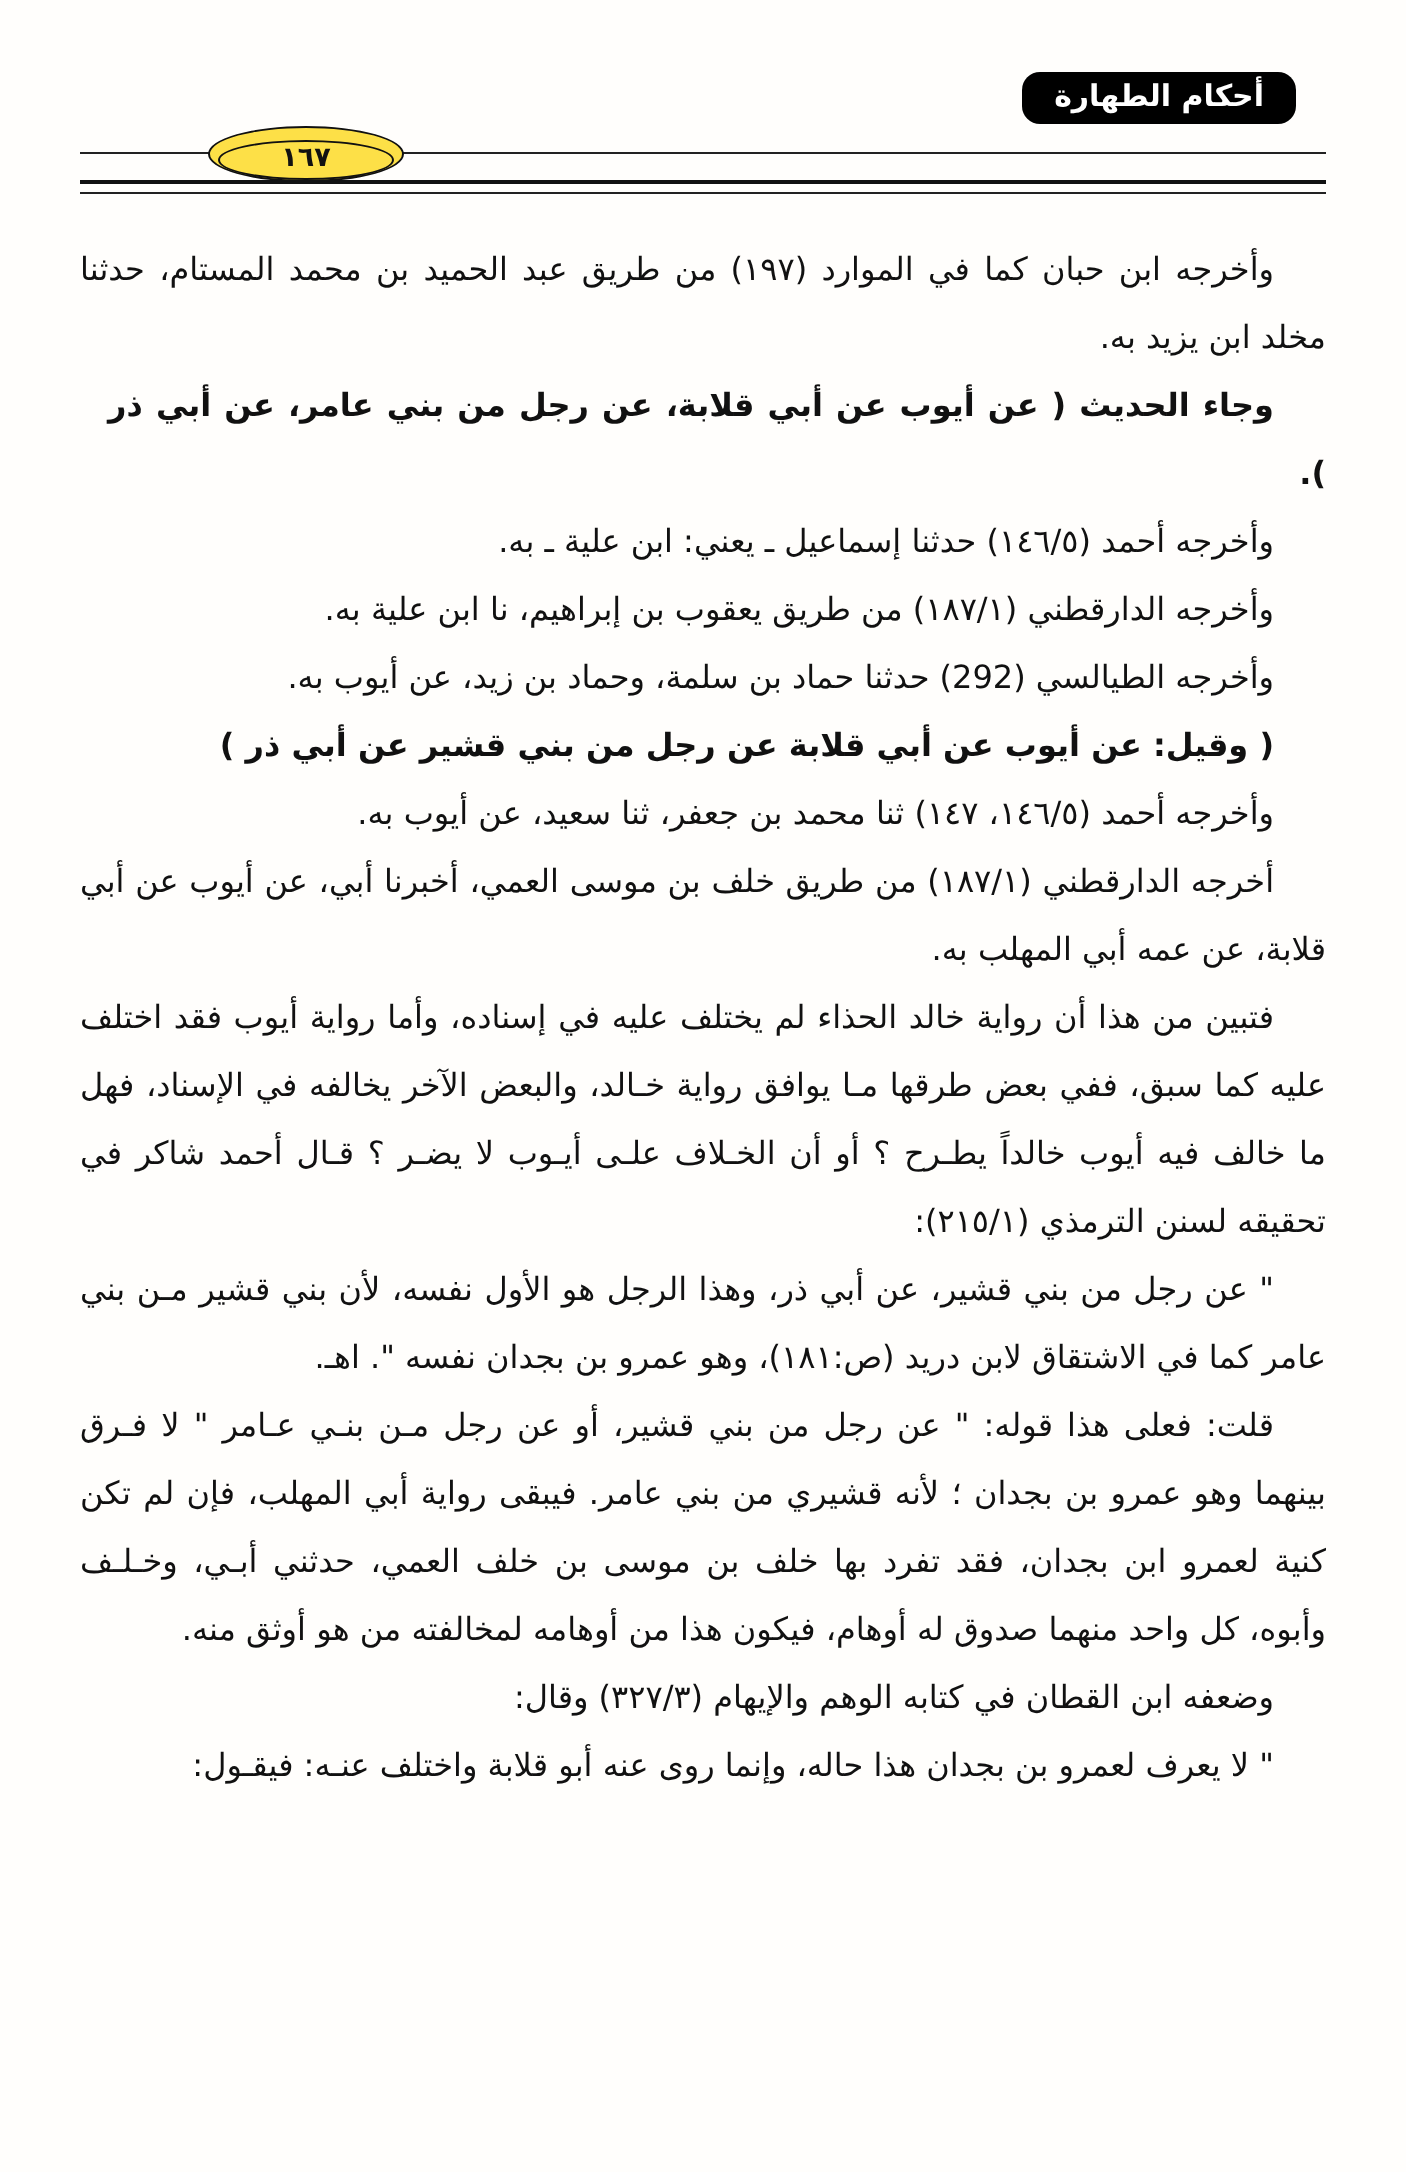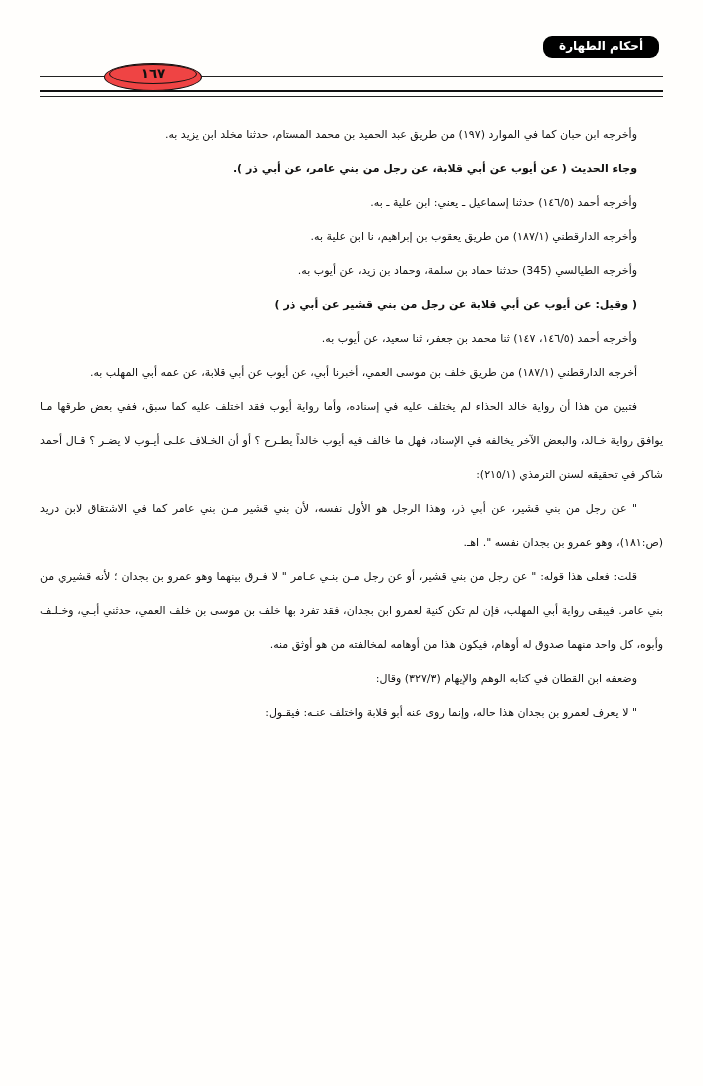--- a/index.html
+++ b/index.html
@@ -20,24 +20,24 @@
     color: #111;
   }
   
   .header {
     position: relative;
     height: 72px;
   }
   .title-badge {
     position: absolute;
     top: 6px;
-    right: 4px;
+    right: 15px;
     background: #000;
     color: #fff;
-    font-size: 12px;
+    font-size: 15px;
     font-weight: bold;
     padding: 3px 16px 5px 16px;
     border-radius: 9px;
     letter-spacing: 0.5px;
   }
   .rule-area {
     position: absolute;
     top: 38px;
     left: 0;
     right: 0;
@@ -63,25 +63,25 @@
     left: 0;
     right: 0;
     border-top: 1px solid #222;
   }
   .page-number-ornament {
     position: absolute;
     top: -5px;
     left: 64px;
     width: 96px;
     height: 26px;
-    background: #ef4444;
+    background: #fde047;
     border: 1.5px solid #111;
     border-radius: 50%;
     display: flex;
-    align-items: flex-start;
+    align-items: flex-end;
     justify-content: center;
     z-index: 2;
   }
   .page-number-ornament .inner {
     width: 86px;
     height: 18px;
     border: 1px solid #111;
     border-radius: 50%;
     display: flex;
     align-items: center;
@@ -89,21 +89,21 @@
   }
   .page-number {
     font-size: 13.5px;
     font-weight: bold;
     line-height: 1;
     padding-bottom: 1px;
   }
   
   .body-text {
     margin-top: 16px;
-    font-size: 11px;
+    font-size: 16px;
     line-height: 34px;
     text-align: justify;
     text-justify: inter-word;
   }
   .body-text p {
     margin: 0;
     text-indent: 26px;
   }
   .body-text p.bold {
     font-weight: bold;
@@ -129,21 +129,21 @@
         </div>
       </div>
     </div>
   </div>
 
   <div class="body-text">
     <p>وأخرجه ابن حبان كما في الموارد (١٩٧) من طريق عبد الحميد بن محمد المستام، حدثنا مخلد ابن يزيد به.</p>
     <p class="bold">وجاء الحديث ( عن أيوب عن أبي قلابة، عن رجل من بني عامر، عن أبي ذر ).</p>
     <p>وأخرجه أحمد (١٤٦/٥) حدثنا إسماعيل ـ يعني: ابن علية ـ به.</p>
     <p>وأخرجه الدارقطني (١٨٧/١) من طريق يعقوب بن إبراهيم، نا ابن علية به.</p>
-    <p>وأخرجه الطيالسي (345) حدثنا حماد بن سلمة، وحماد بن زيد، عن أيوب به.</p>
+    <p>وأخرجه الطيالسي (292) حدثنا حماد بن سلمة، وحماد بن زيد، عن أيوب به.</p>
     <p class="bold">( وقيل: عن أيوب عن أبي قلابة عن رجل من بني قشير عن أبي ذر )</p>
     <p>وأخرجه أحمد (١٤٦/٥، ١٤٧) ثنا محمد بن جعفر، ثنا سعيد، عن أيوب به.</p>
     <p>أخرجه الدارقطني (١٨٧/١) من طريق خلف بن موسى العمي، أخبرنا أبي، عن أيوب عن أبي قلابة، عن عمه أبي المهلب به.</p>
     <p>فتبين من هذا أن رواية خالد الحذاء لم يختلف عليه في إسناده، وأما رواية أيوب فقد اختلف عليه كما سبق، ففي بعض طرقها مـا يوافق رواية خـالد، والبعض الآخر يخالفه في الإسناد، فهل ما خالف فيه أيوب خالداً يطـرح ؟ أو أن الخـلاف علـى أيـوب لا يضـر ؟ قـال أحمد شاكر في تحقيقه لسنن الترمذي (٢١٥/١):</p>
     <p>" عن رجل من بني قشير، عن أبي ذر، وهذا الرجل هو الأول نفسه، لأن بني قشير مـن بني عامر كما في الاشتقاق لابن دريد (ص:١٨١)، وهو عمرو بن بجدان نفسه ". اهـ.</p>
     <p>قلت: فعلى هذا قوله: " عن رجل من بني قشير، أو عن رجل مـن بنـي عـامر " لا فـرق بينهما وهو عمرو بن بجدان ؛ لأنه قشيري من بني عامر. فيبقى رواية أبي المهلب، فإن لم تكن كنية لعمرو ابن بجدان، فقد تفرد بها خلف بن موسى بن خلف العمي، حدثني أبـي، وخـلـف وأبوه، كل واحد منهما صدوق له أوهام، فيكون هذا من أوهامه لمخالفته من هو أوثق منه.</p>
     <p>وضعفه ابن القطان في كتابه الوهم والإيهام (٣٢٧/٣) وقال:</p>
     <p>" لا يعرف لعمرو بن بجدان هذا حاله، وإنما روى عنه أبو قلابة واختلف عنـه: فيقـول:</p>
   </div>
 

